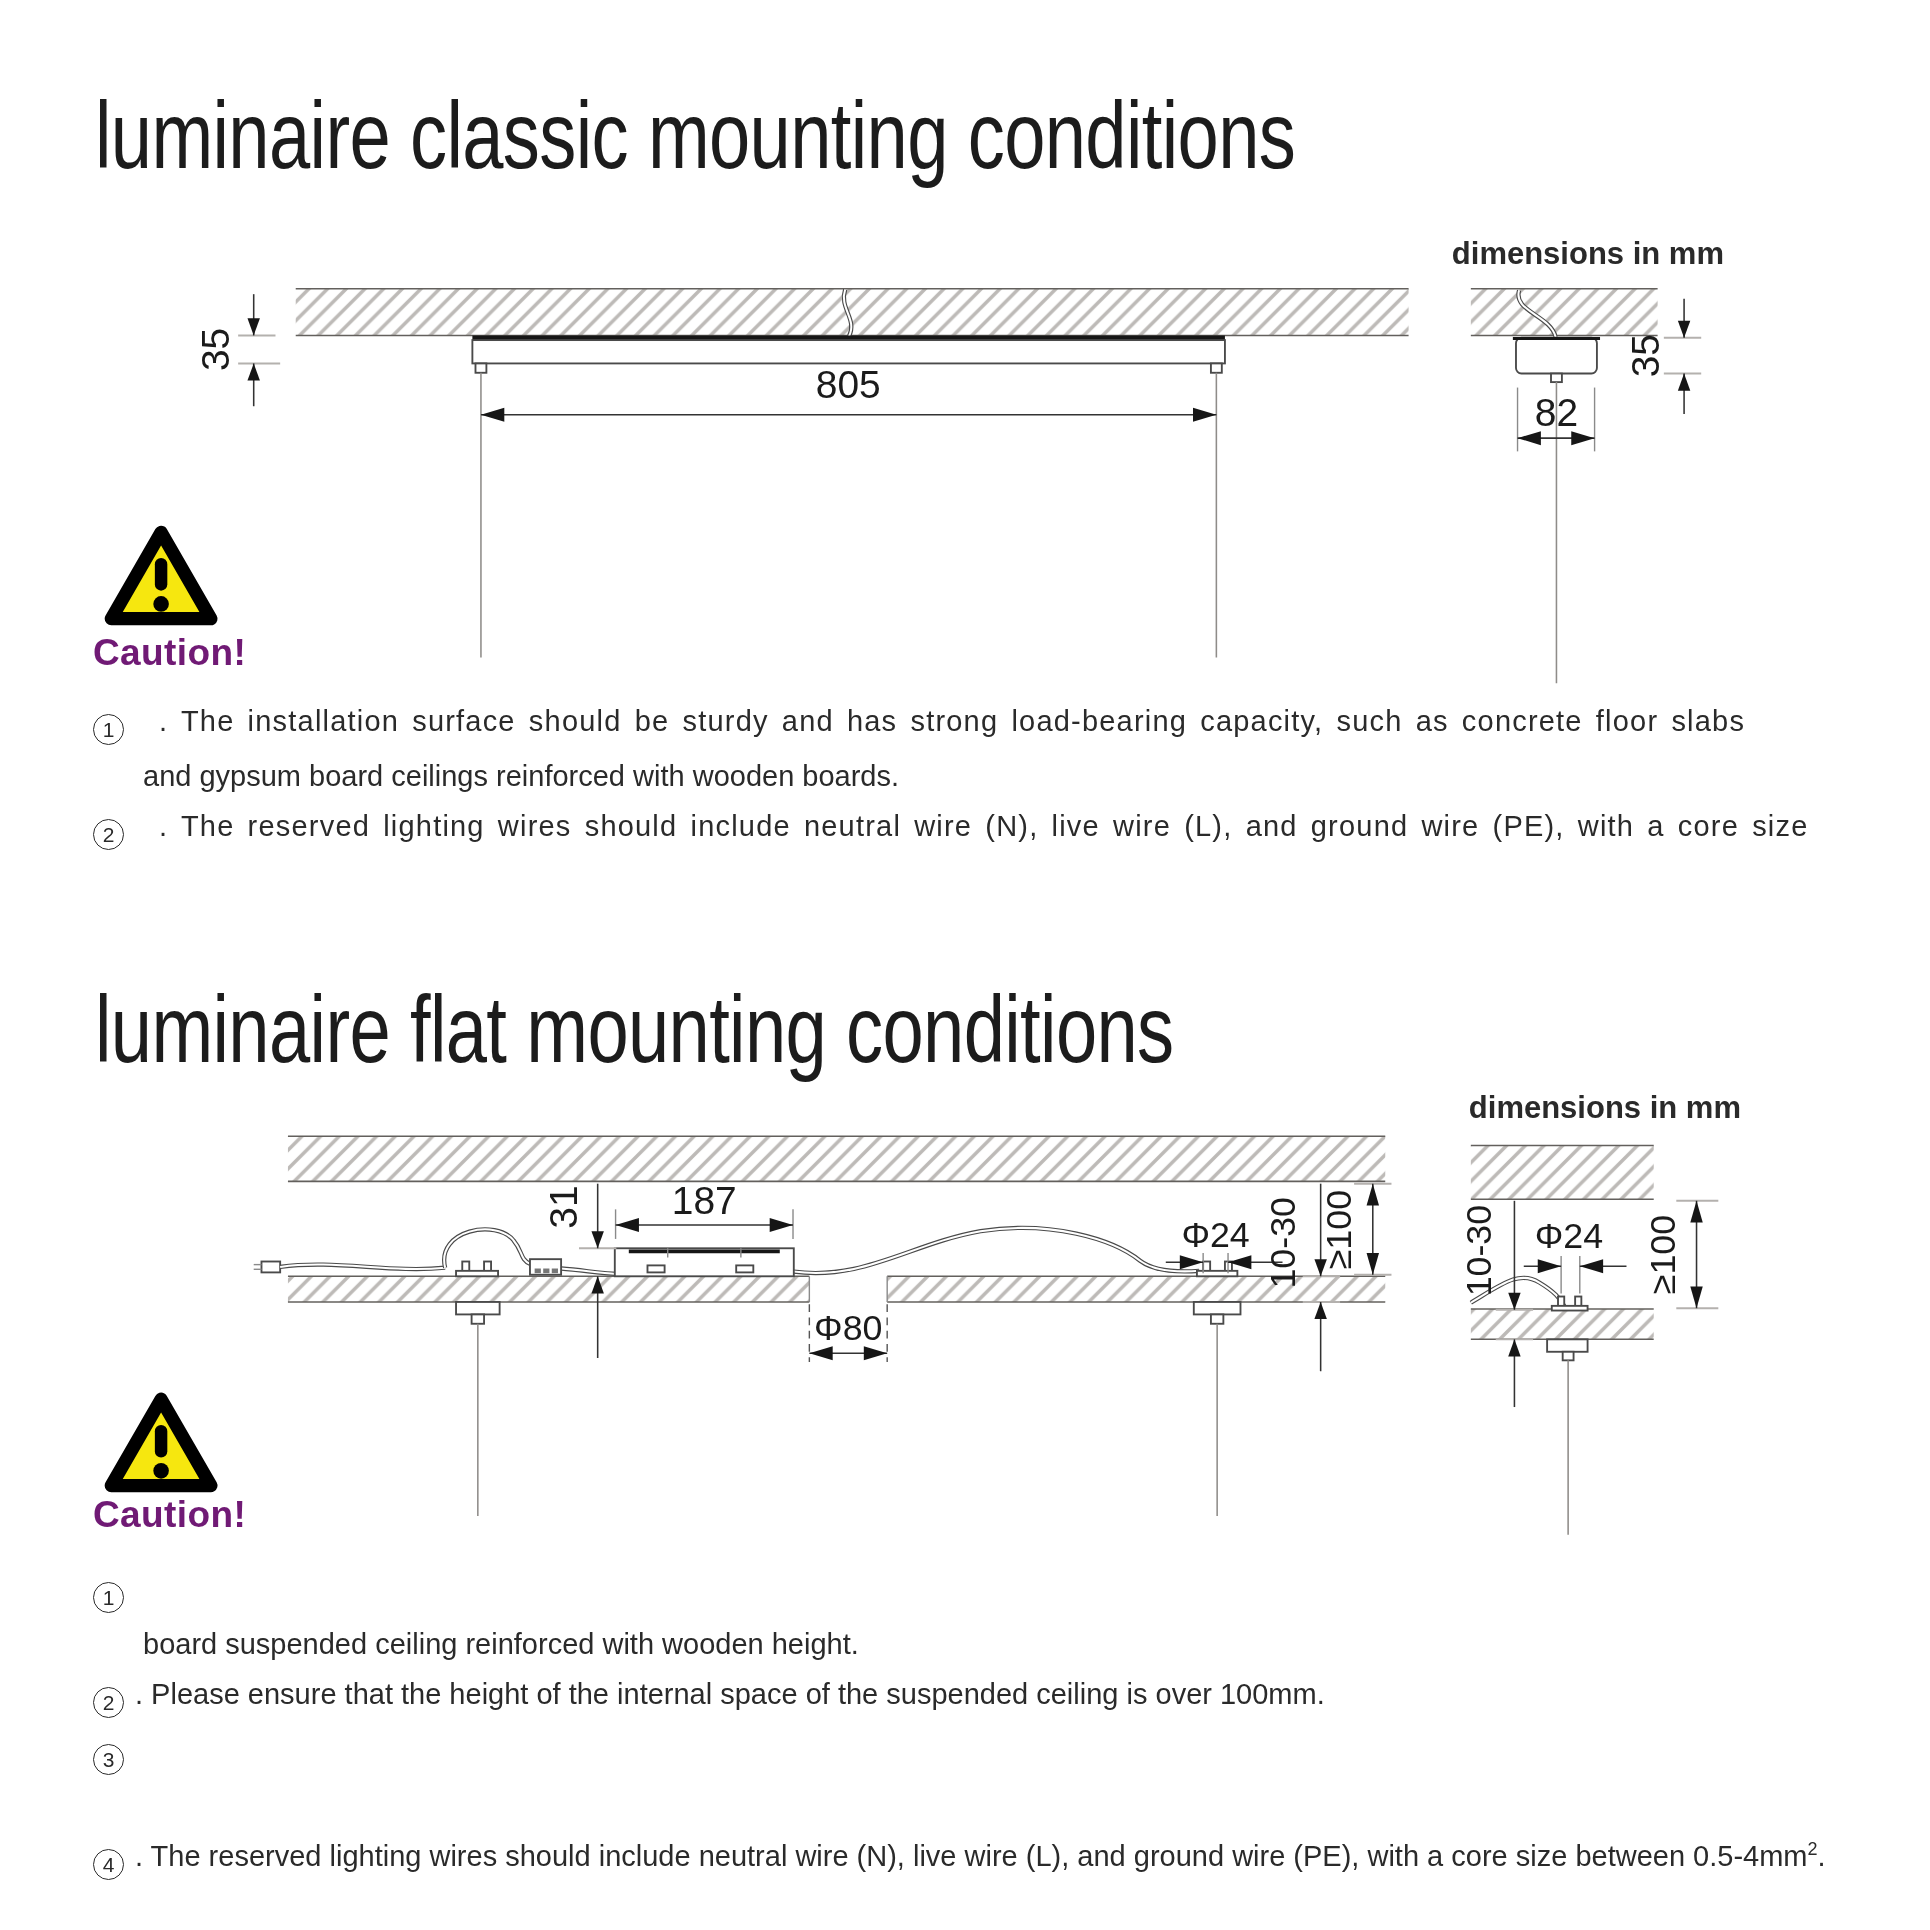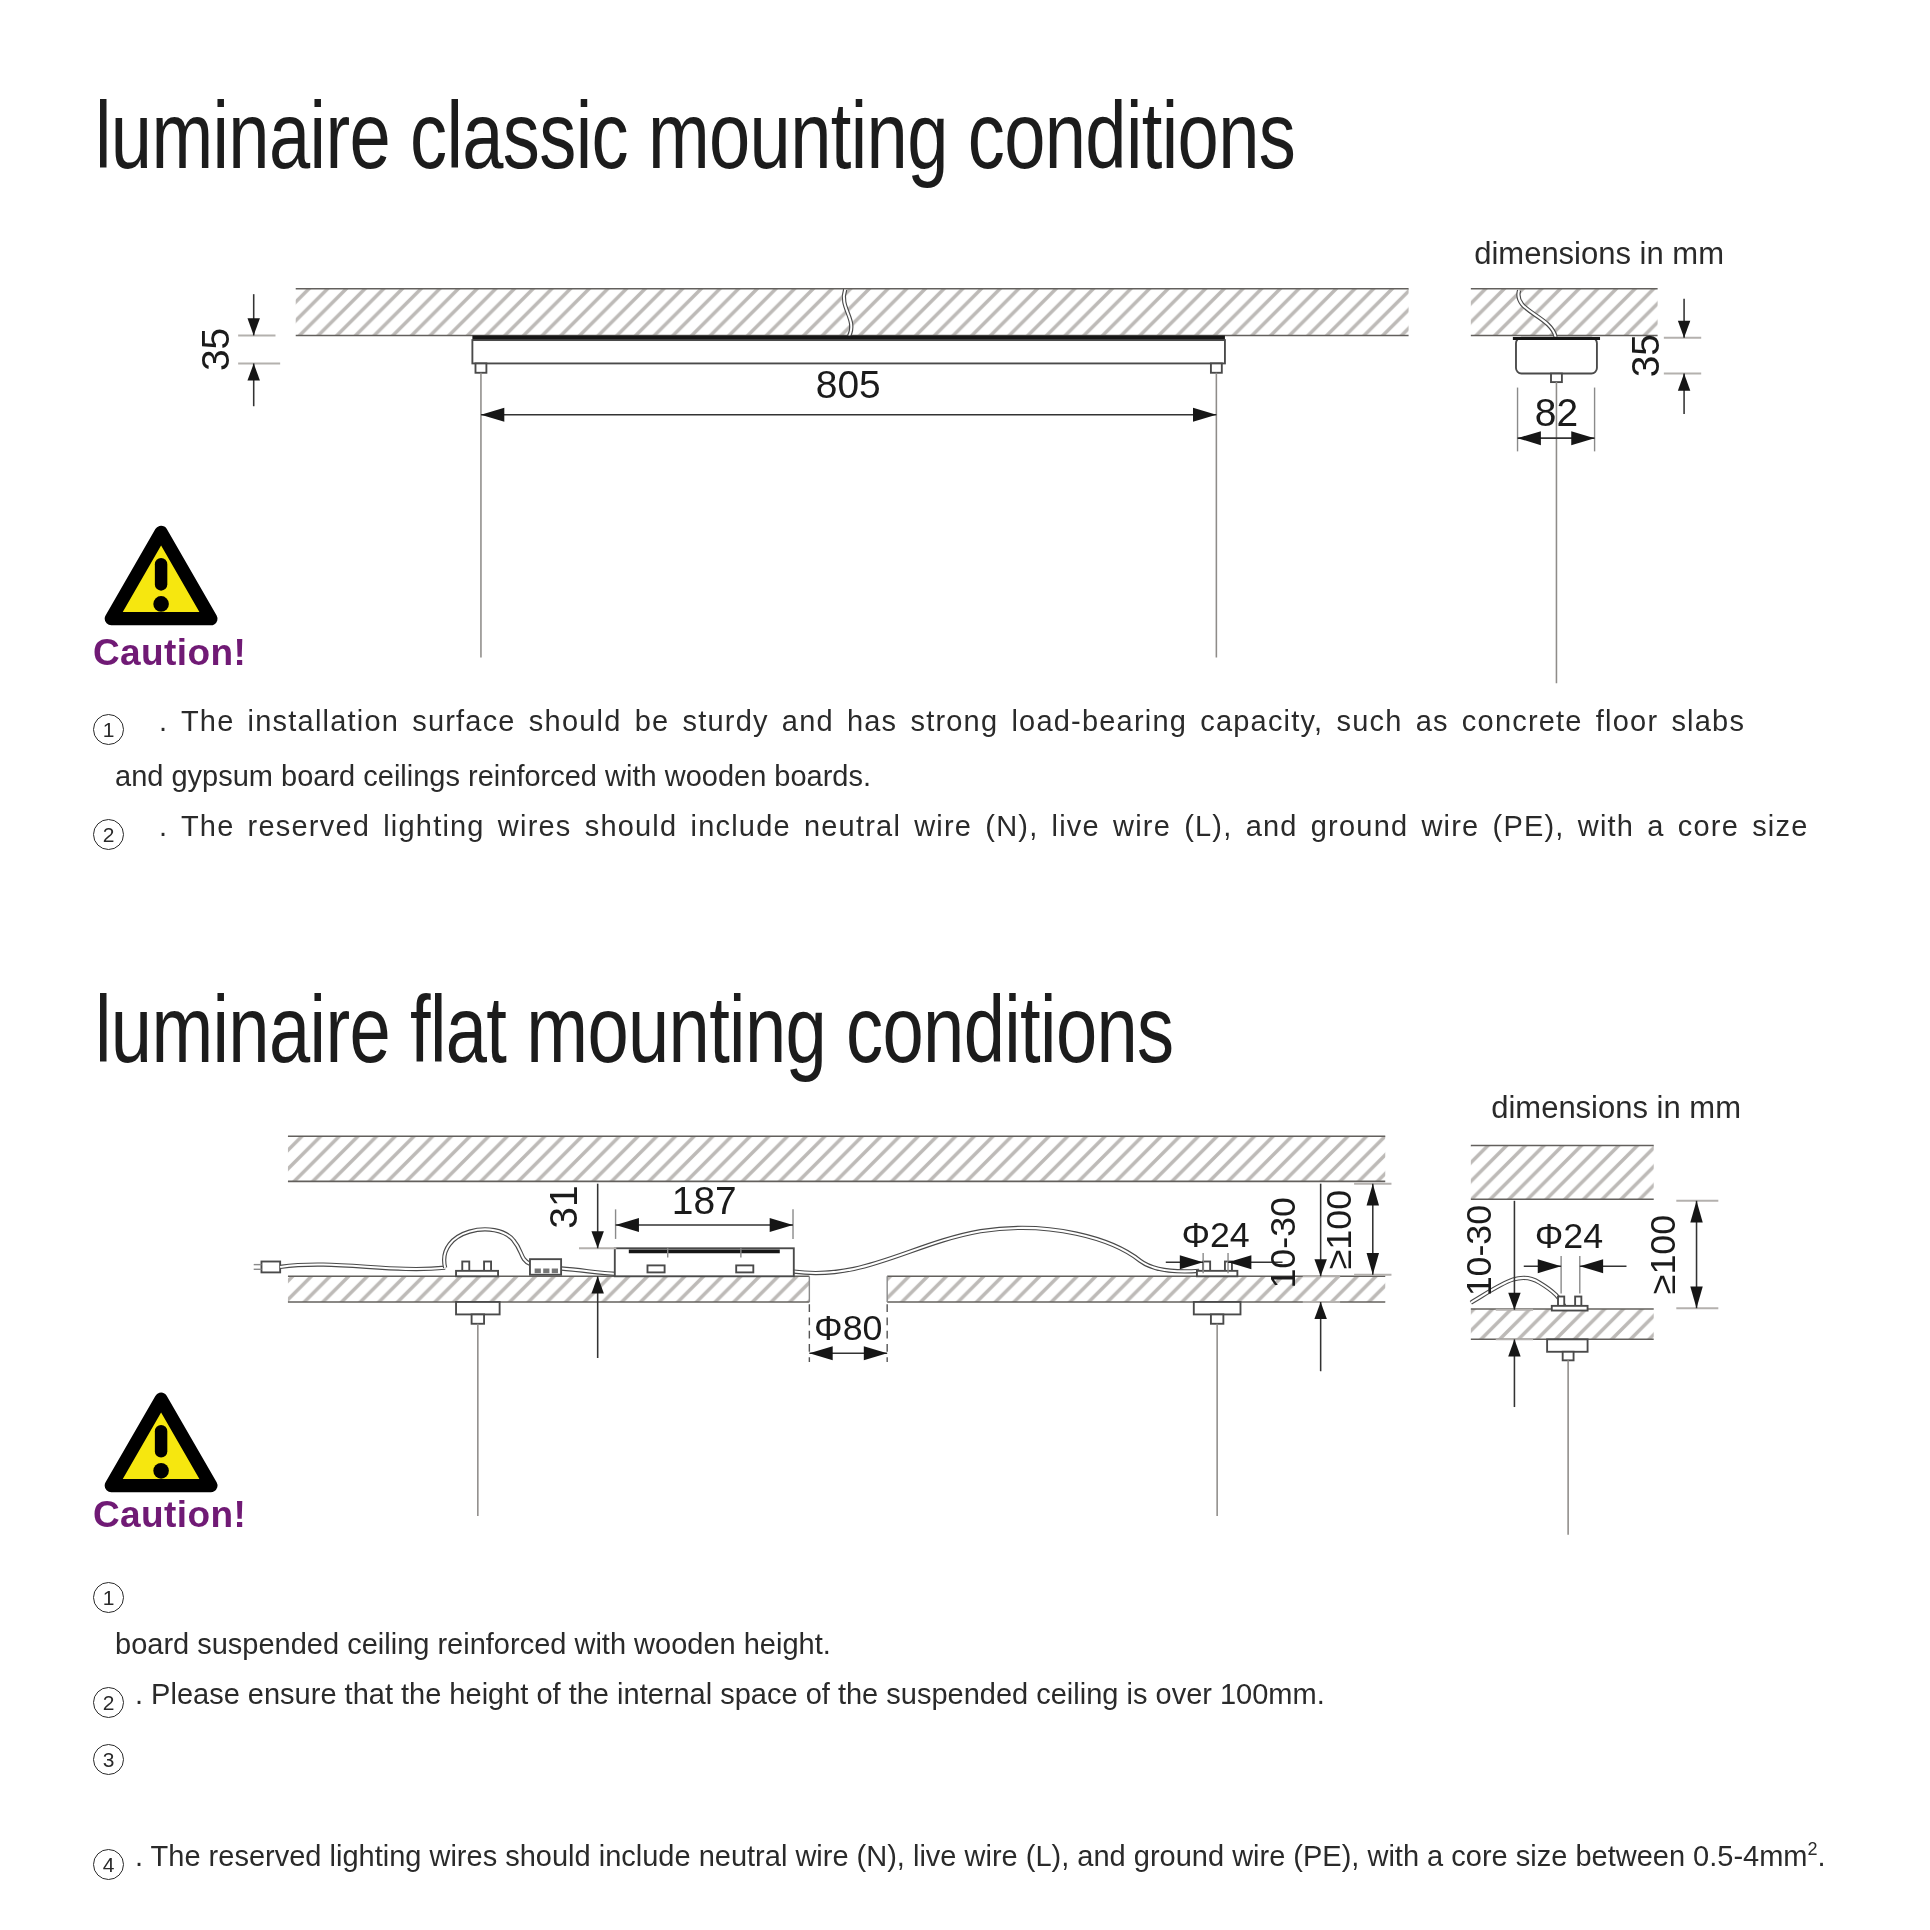--- a/index.html
+++ b/index.html
@@ -7,24 +7,24 @@
     width:1930px;height:1930px;position:relative;overflow:hidden;
     background:#ffffff;color:#232323;
     font-family:"Liberation Sans", sans-serif;
   }
   .abs{position:absolute;}
   .title{
     font-size:95px;font-weight:300;letter-spacing:-0.8px;line-height:1;
     color:#1c1c1c;white-space:nowrap;
     transform:scaleX(0.78);transform-origin:0 0;
   }
-  .dimnote{font-size:31px;font-weight:400;color:#2a2a2a;text-align:right;white-space:nowrap;}
+  .dimnote{font-size:31px;font-weight:700;color:#2a2a2a;text-align:right;white-space:nowrap;}
   .cauthead{font-size:37px;font-weight:700;color:#701a75;letter-spacing:0.4px;}
   .citem{font-size:29px;font-weight:300;color:#2a2a2a;line-height:48px;white-space:nowrap;}
-  .citem .l2{margin-left:22px;}
+  .citem .l2{margin-left:50px;}
   .spread{letter-spacing:1.2px;word-spacing:3.9px;margin-left:24px;}
   .ncirc{
     display:inline-flex;align-items:center;justify-content:center;
     width:31px;height:31px;border:1.9px solid #2a2a2a;border-radius:50%;
     font-size:21px;box-sizing:border-box;vertical-align:-6.2px;margin-right:11px;
   }
   sup{font-size:18px;}
   svg.draw{position:absolute;left:0;top:0;}
   svg text{font-family:"Liberation Sans", sans-serif;fill:#1b1b1b;}
   .dimtxt{font-size:50px;}

